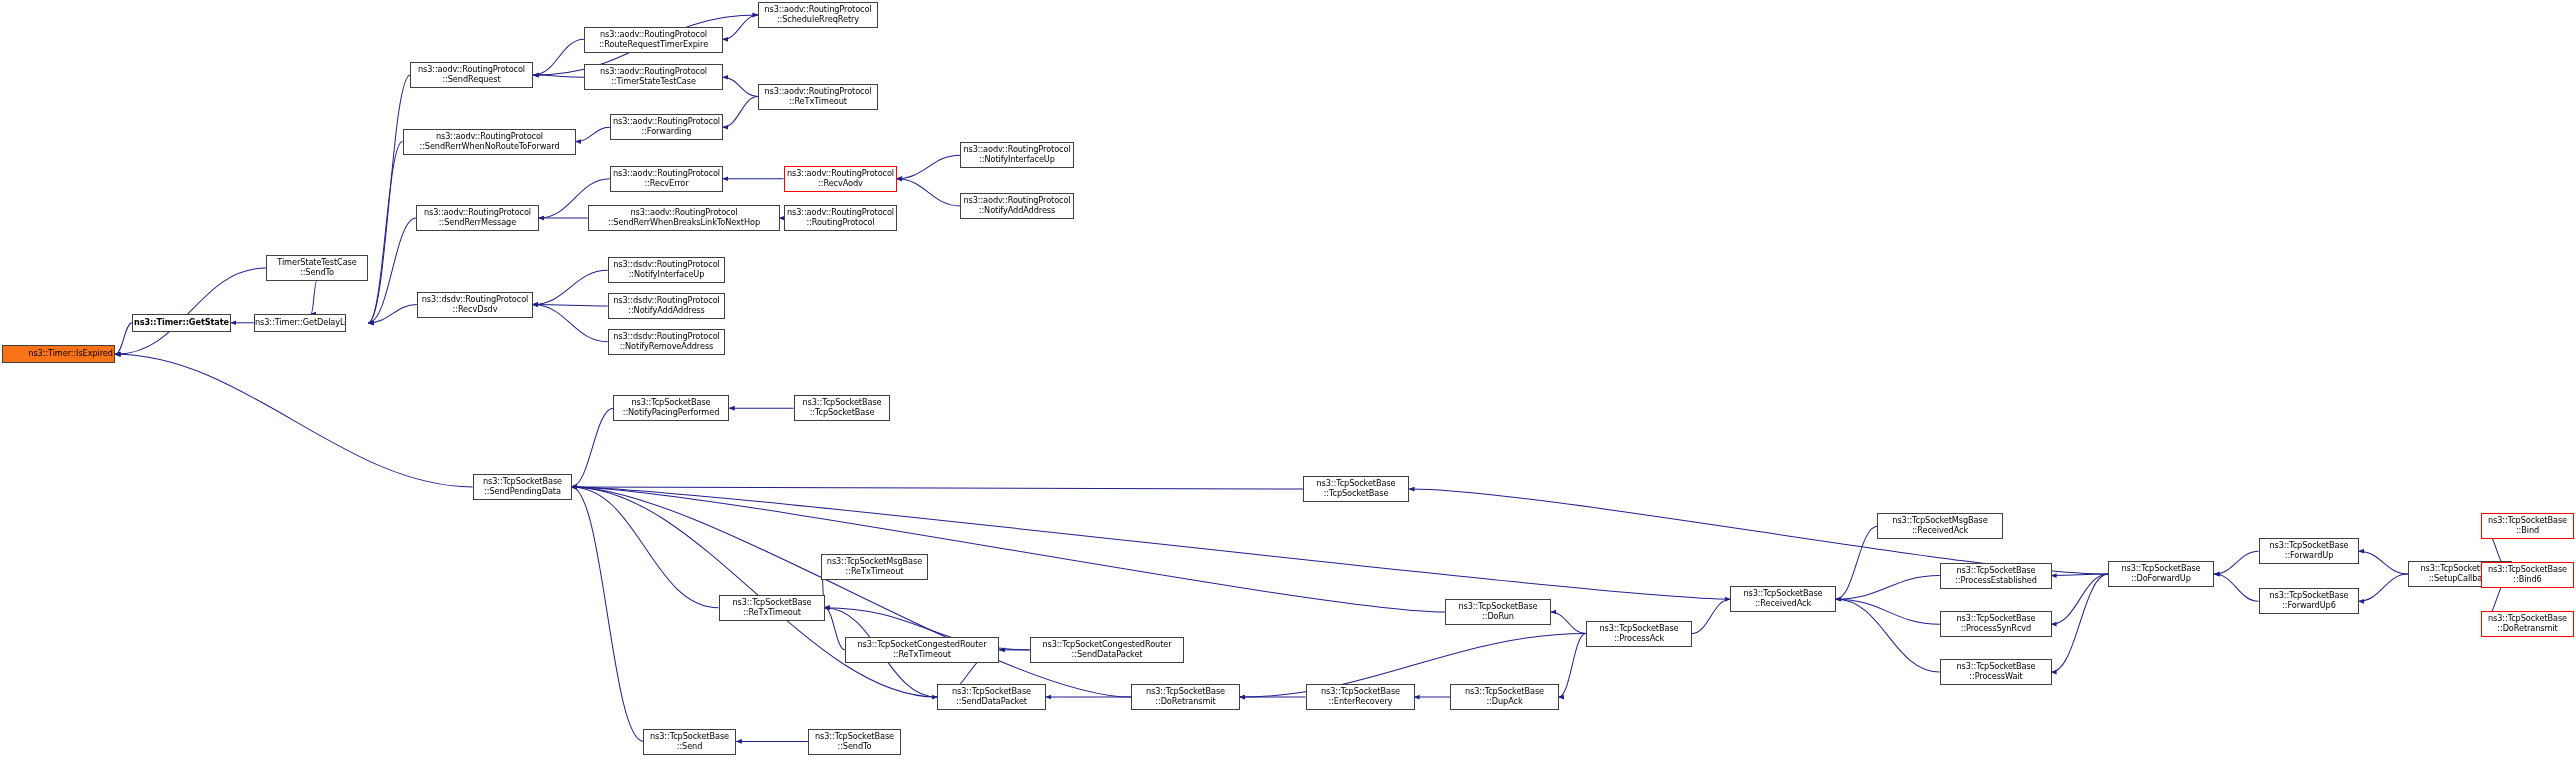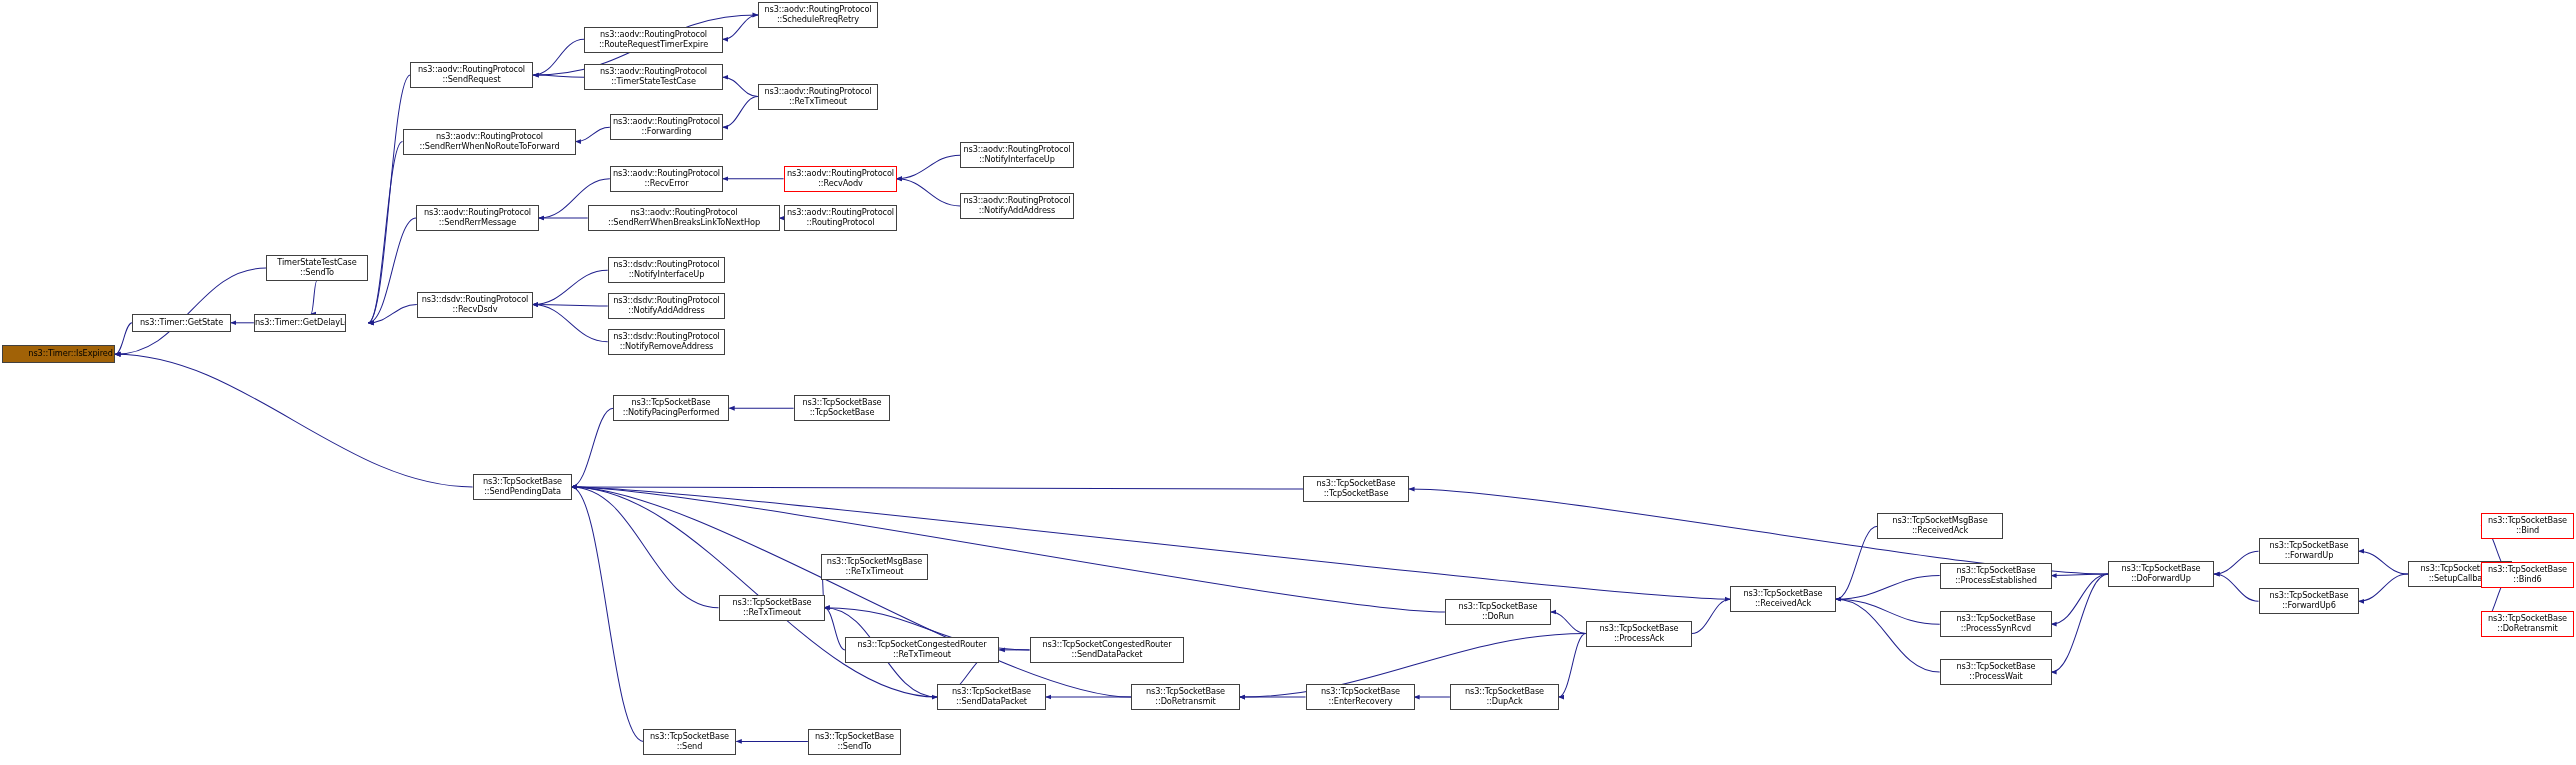--- a/index.html
+++ b/index.html
@@ -18,21 +18,21 @@
     display:flex;
     flex-direction:column;
     align-items:center;
     justify-content:center;
     text-align:center;
     white-space:pre;
     letter-spacing:-0.1px;
     overflow:hidden;
   }
   .node.red{border:0.7px solid #ff0000;}
-  .node.cur{background:#a16207;border:0.7px solid #404040;padding-left:24px;}
+  .node.cur{background:#f97316;border:0.7px solid #404040;padding-left:24px;}
   .node .l1,.node .l2{display:block;width:100%;}
 </style>
 </head>
 <body>
 
 <div id="graph">
   <svg id="edges" xmlns="http://www.w3.org/2000/svg" viewBox="0 0 3603 1070" width="2576" height="765">
       <defs>
         <marker id="ah" viewBox="0 0 10 10" refX="9" refY="5" markerWidth="6" markerHeight="6" orient="auto-start-reverse" markerUnits="strokeWidth">
           <path d="M 0 1 L 10 5 L 0 9 z" fill="#1f1f8c"></path>
@@ -97,21 +97,21 @@
       <path d="M 1153 850 C 1224.1 850, 1239.9 975, 1311 975" fill="none" stroke="#1f1f8c" stroke-width="1.4" marker-end="url(#ah)"></path>
       <path d="M 1149 793 C 1150.8 793, 1151.2 850, 1153 850" fill="none" stroke="#1f1f8c" stroke-width="1.4" marker-end="url(#ah)"></path>
       <path d="M 1182 909 C 1168.95 909, 1166.05 850, 1153 850" fill="none" stroke="#1f1f8c" stroke-width="1.4" marker-end="url(#ah)"></path>
       <path d="M 1440 909 C 1310.85 909, 1282.15 850, 1153 850" fill="none" stroke="#1f1f8c" stroke-width="1.4" marker-end="url(#ah)"></path>
       <path d="M 1440 909 C 1421.1 909, 1416.9 909, 1398 909" fill="none" stroke="#1f1f8c" stroke-width="1.4" marker-end="url(#ah)"></path>
       <path d="M 1130 1037 C 1085 1037, 1075 1037, 1030 1037" fill="none" stroke="#1f1f8c" stroke-width="1.4" marker-end="url(#ah)"></path>
       <path d="M 2218 886 C 2200.9 886, 2197.1 975, 2180 975" fill="none" stroke="#1f1f8c" stroke-width="1.4" marker-end="url(#ah)"></path>
     </svg>
   <div id="nodelayer">
       <div class="node cur" style="left: 2.1px; top: 345px; width: 113px; height: 18px;"><span class="l1">ns3::Timer::IsExpired</span></div>
-      <div class="node" style="left: 132px; top: 314px; width: 99px; height: 18px;"><span class="l1">ns3::Timer::GetState</span></div>
+      <div class="node" style="left: 132px; top: 314px; width: 99px; height: 18px; font-weight: bold;"><span class="l1">ns3::Timer::GetState</span></div>
       <div class="node" style="left: 254px; top: 314px; width: 92px; height: 18px;"><span class="l1">ns3::Timer::GetDelayLeft</span></div>
       <div class="node" style="left: 266px; top: 255px; width: 102px; height: 26px;"><span class="l1">TimerStateTestCase</span><span class="l2">::SendTo</span></div>
       <div class="node" style="left: 410px; top: 62px; width: 123px; height: 26px;"><span class="l1">ns3::aodv::RoutingProtocol</span><span class="l2">::SendRequest</span></div>
       <div class="node" style="left: 584px; top: 26.5px; width: 139px; height: 26px;"><span class="l1">ns3::aodv::RoutingProtocol</span><span class="l2">::RouteRequestTimerExpire</span></div>
       <div class="node" style="left: 758px; top: 2.1px; width: 120px; height: 26px;"><span class="l1">ns3::aodv::RoutingProtocol</span><span class="l2">::ScheduleRreqRetry</span></div>
       <div class="node" style="left: 584px; top: 64px; width: 139px; height: 26px;"><span class="l1">ns3::aodv::RoutingProtocol</span><span class="l2">::TimerStateTestCase</span></div>
       <div class="node" style="left: 758px; top: 84px; width: 120px; height: 26px;"><span class="l1">ns3::aodv::RoutingProtocol</span><span class="l2">::ReTxTimeout</span></div>
       <div class="node" style="left: 403px; top: 129px; width: 173px; height: 26px;"><span class="l1">ns3::aodv::RoutingProtocol</span><span class="l2">::SendRerrWhenNoRouteToForward</span></div>
       <div class="node" style="left: 610px; top: 114px; width: 113px; height: 26px;"><span class="l1">ns3::aodv::RoutingProtocol</span><span class="l2">::Forwarding</span></div>
       <div class="node" style="left: 610px; top: 166px; width: 113px; height: 26px;"><span class="l1">ns3::aodv::RoutingProtocol</span><span class="l2">::RecvError</span></div>

